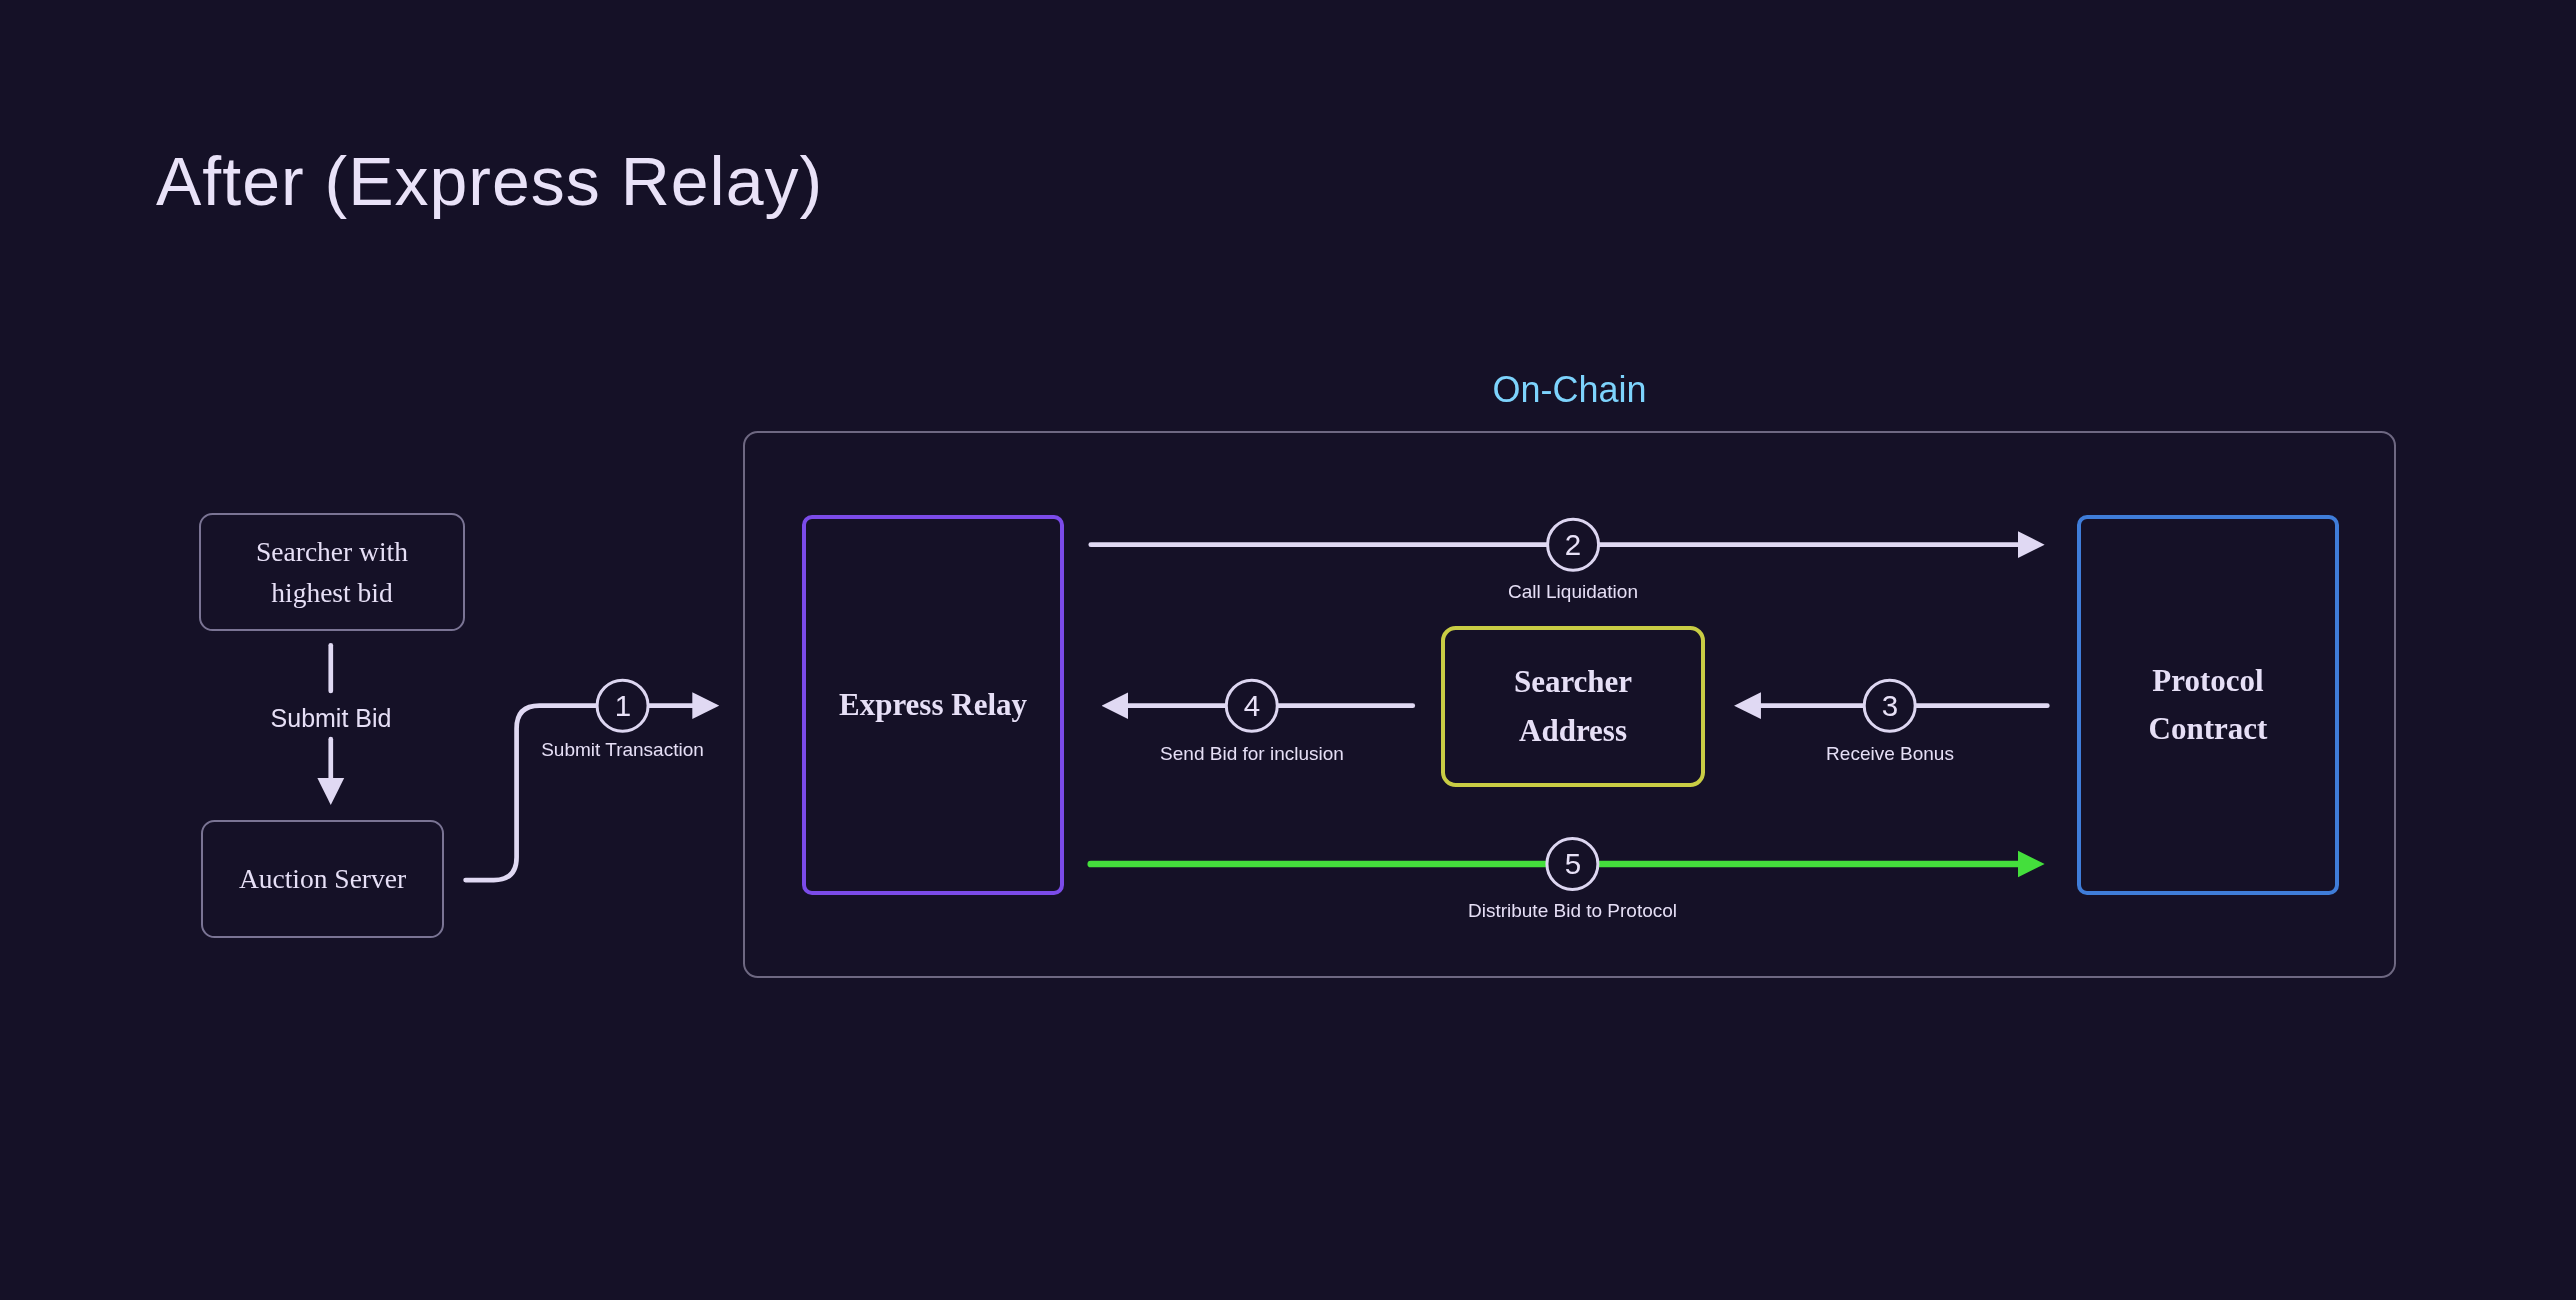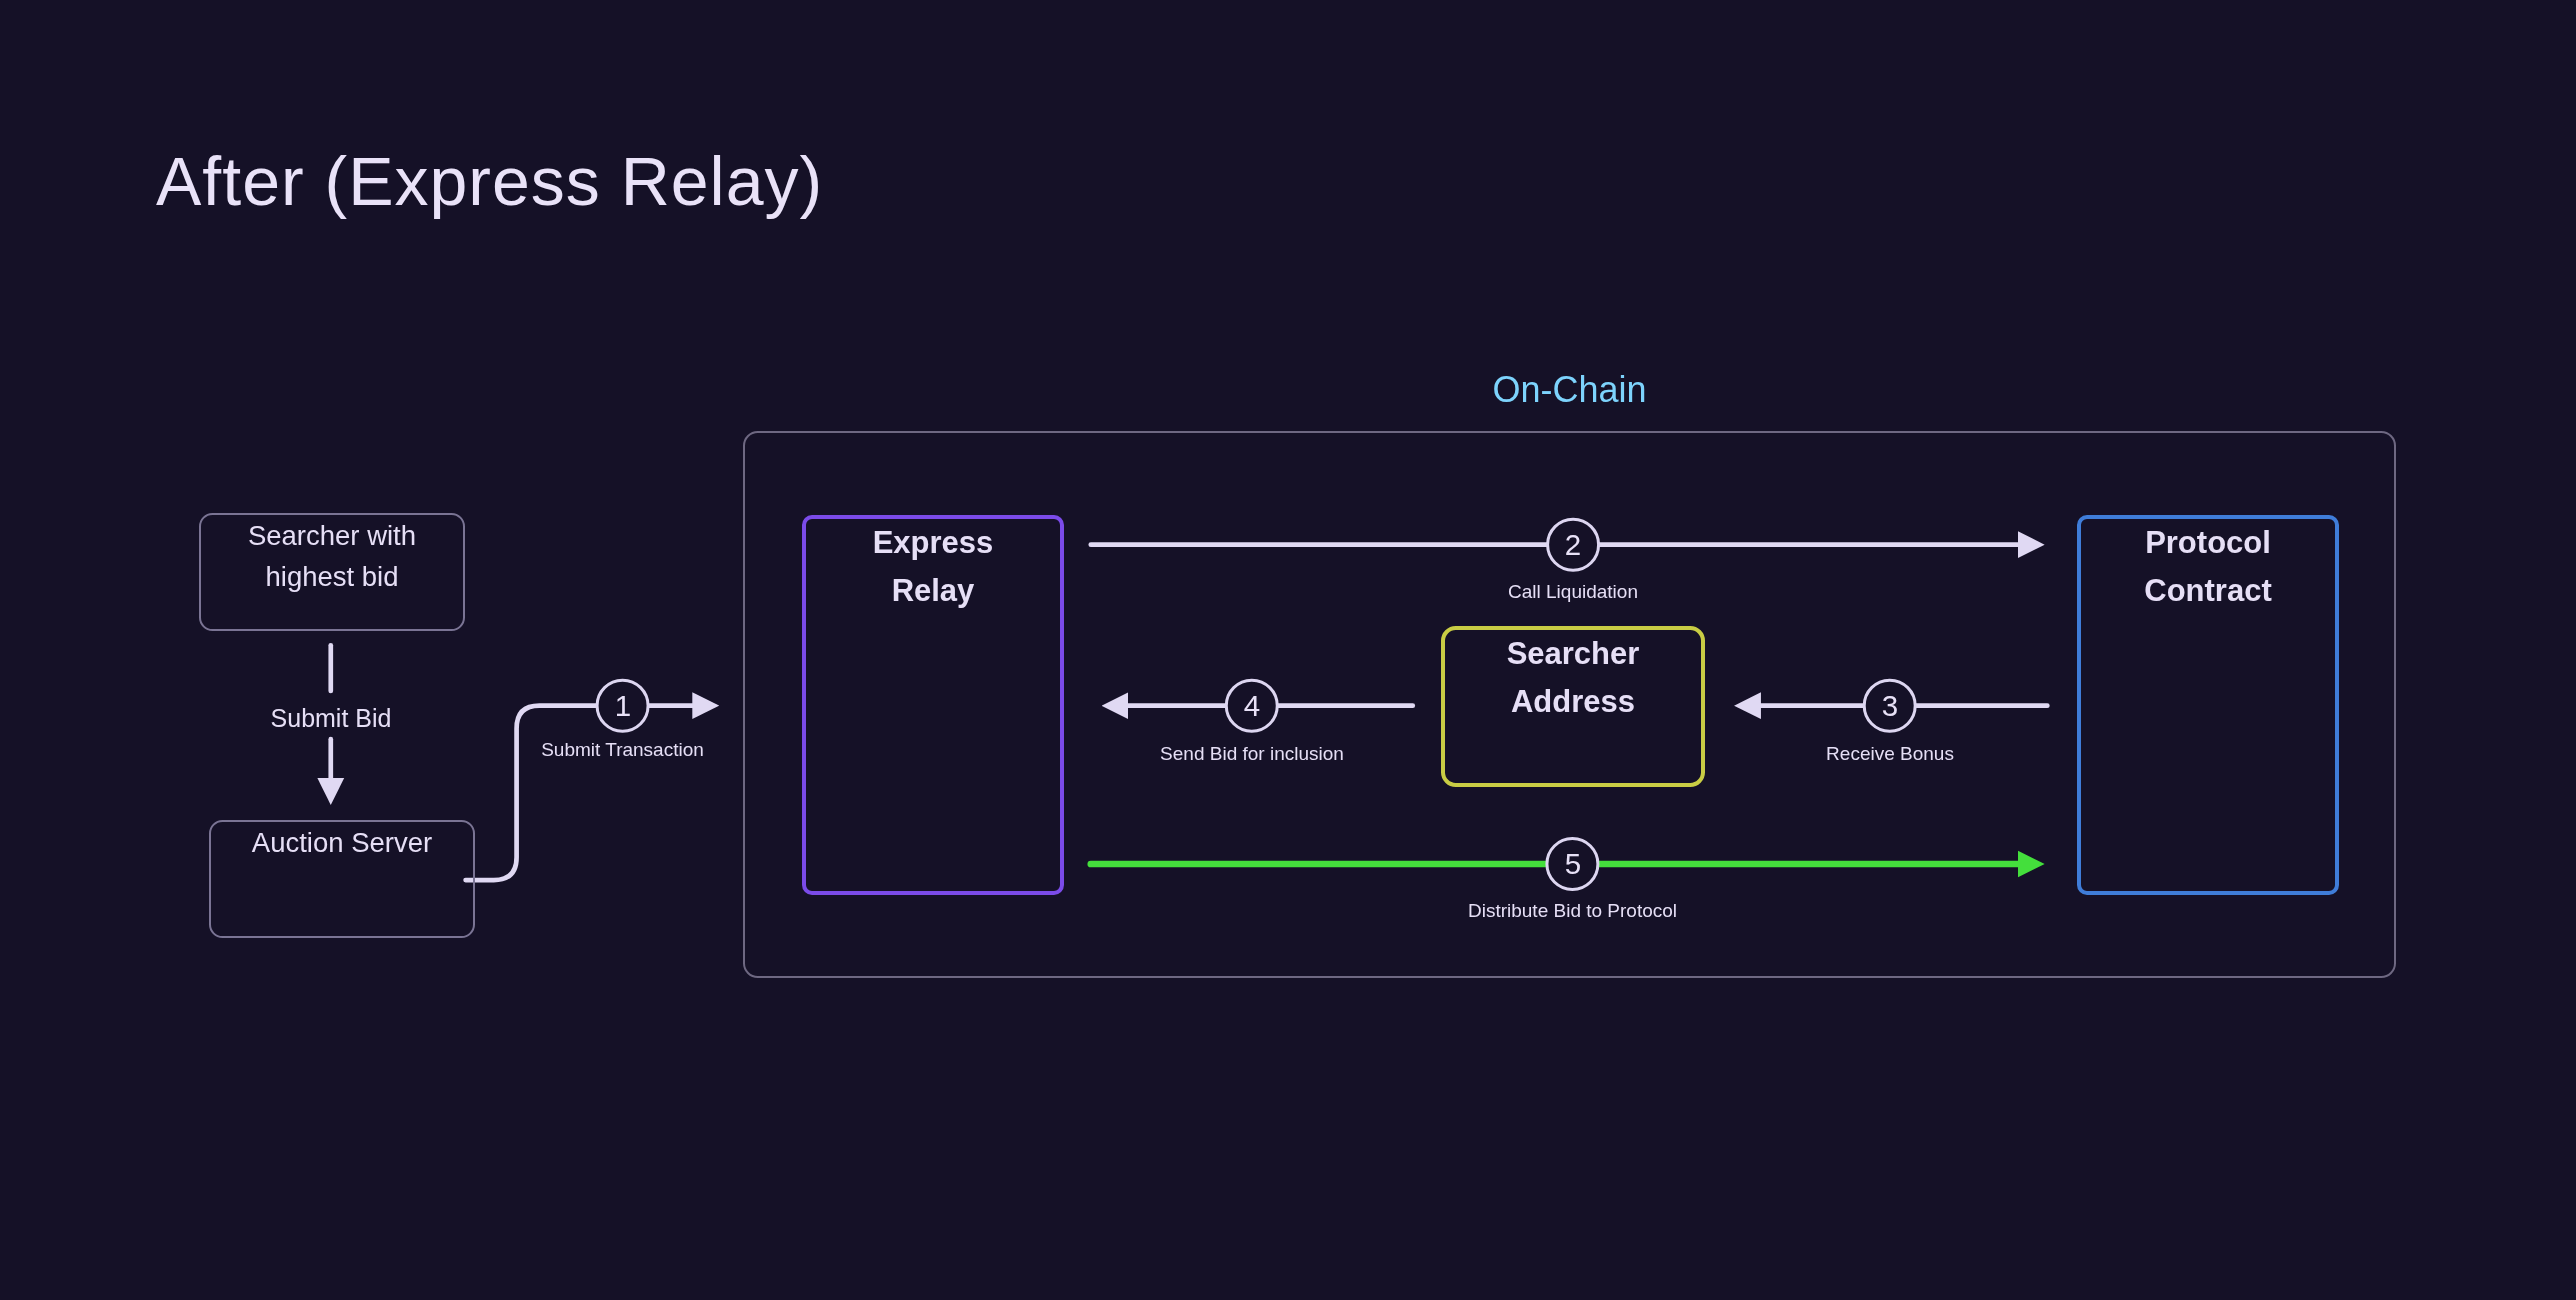--- a/index.html
+++ b/index.html
@@ -42,34 +42,35 @@
   }
   .onchain-container {
     position: absolute;
     left: 743px; top: 431px; width: 1653px; height: 547px;
     border: 2px solid var(--container-border);
     border-radius: 14.8px;
   }
 
   .node {
     position: absolute;
-    display: flex; justify-content: center;
+    display: flex; align-items: center; justify-content: center;
     text-align: center;
     border-radius: 13.4px;
+    font-family: Liberation Serif, serif;
   }
   .node-label { line-height: 1.5; }
 
   .gray-node {
     border: 2.7px solid var(--node-border-gray);
     font-size: 27.5px;
   }
   .gray-node .node-label { max-width: 228px; }
 
   .searcher-bidder { left: 199px; top: 513px; width: 266px; height: 118px; }
-  .auction-server  { left: 209px; top: 820px; width: 266px; height: 118px; }
+  .auction-server  { left: 201px; top: 820px; width: 243px; height: 118px; }
   .auction-server .node-label { max-width: 241px; }
 
   .accent-node {
     font-size: 31px;
     font-weight: 700;
     border-radius: 10px;
   }
   .accent-node .node-label { max-width: 208px; line-height: 1.55; }
 
   .express-relay     { left: 802px; top: 515px;  width: 262px; height: 380px; border: 4px solid var(--accent-purple); }

